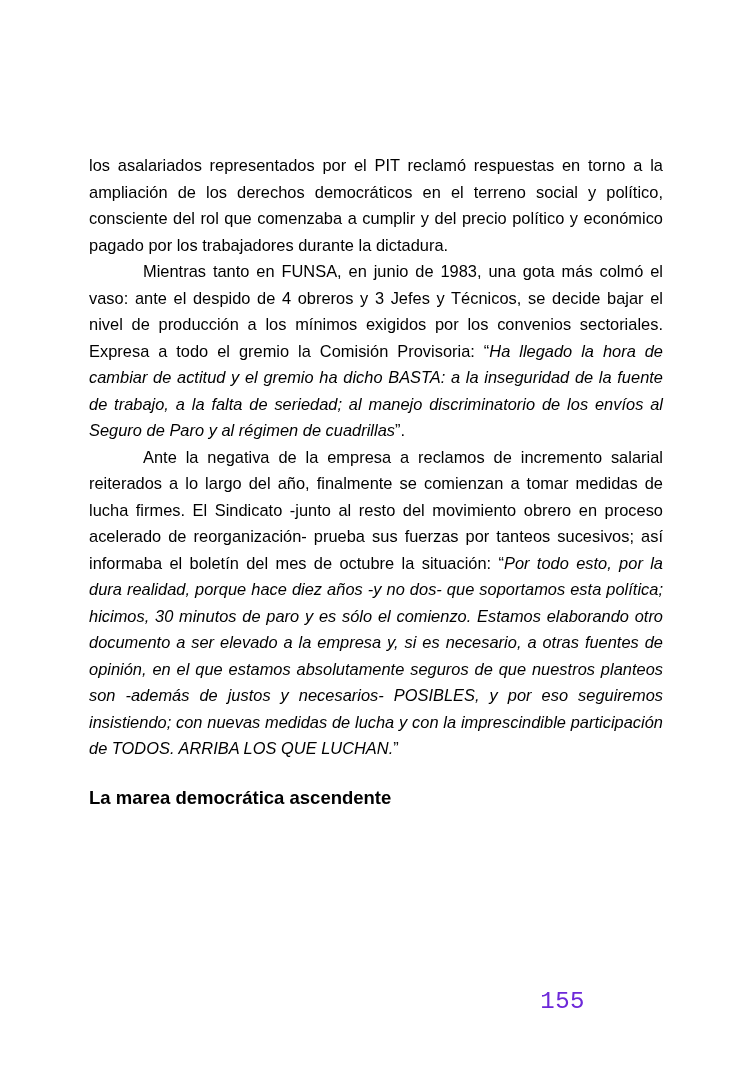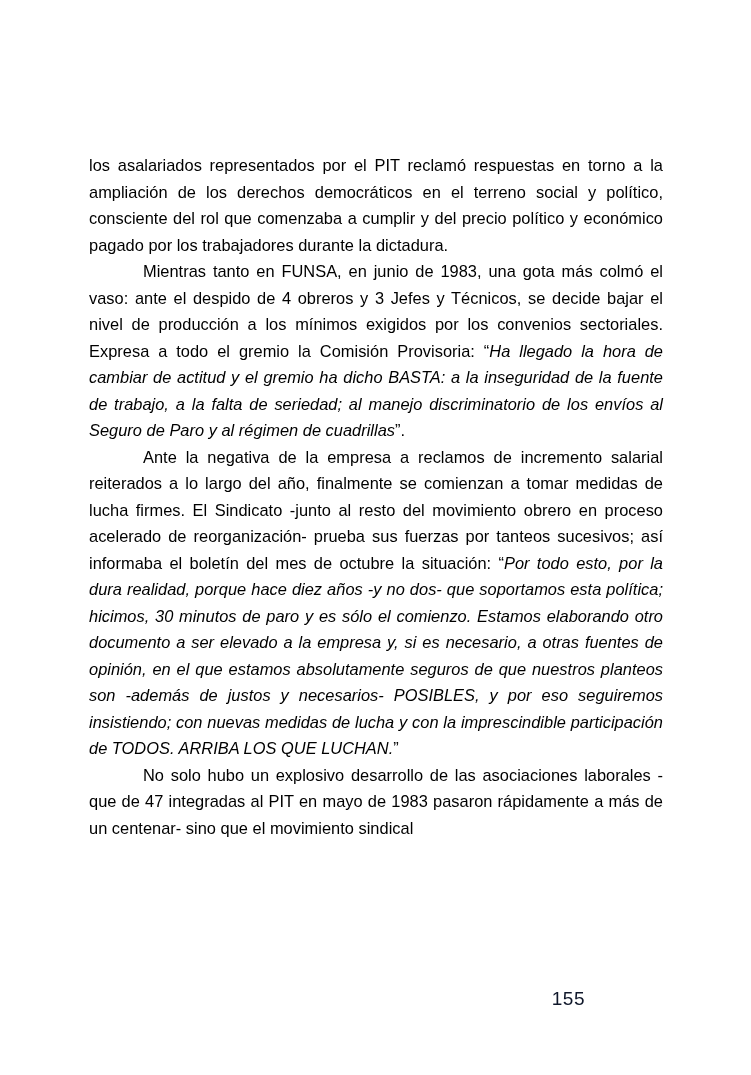--- a/index.html
+++ b/index.html
@@ -50,45 +50,45 @@
     text-align: left;
   }
   .heading-wrap {
     margin-top: 23px;
     margin-bottom: 20px;
   }
   .page-number {
     position: absolute;
     right: 88px;
     top: 988px;
-    font-family: Liberation Sans, sans-serif;
-    font-size: 19px;
+    font-family: Liberation Mono, monospace;
+    font-size: 24px;
     letter-spacing: 0.5px;
-    color: #0f172a;
+    color: #6d28d9;
   }
 </style>
 </head>
 <body>
 
 <div class="page">
   <div class="text-column">
 
     <p class="body-par">
       <span>los asalariados representados por el PIT reclamó respuestas en torno a la ampliación de los derechos democráticos en el terreno social y político, consciente del rol que comenzaba a cumplir y del precio político y económico pagado por los trabajadores durante la dictadura.</span>
     </p>
 
     <p class="body-par indented">
       <span>Mientras tanto en FUNSA, en junio de 1983, una gota más colmó el vaso: ante el despido de 4 obreros y 3 Jefes y Técnicos, se decide bajar el nivel de producción a los mínimos exigidos por los convenios sectoriales. Expresa a todo el gremio la Comisión Provisoria: “</span><span class="quote-italic">Ha llegado la hora de cambiar de actitud y el gremio ha dicho BASTA: a la inseguridad de la fuente de trabajo, a la falta de seriedad; al manejo discriminatorio de los envíos al Seguro de Paro y al régimen de cuadrillas</span><span>”.</span>
     </p>
 
     <p class="body-par indented">
       <span>Ante la negativa de la empresa a reclamos de incremento salarial reiterados a lo largo del año, finalmente se comienzan a tomar medidas de lucha firmes. El Sindicato -junto al resto del movimiento obrero en proceso acelerado de reorganización- prueba sus fuerzas por tanteos sucesivos; así informaba el boletín del mes de octubre la situación: “</span><span class="quote-italic">Por todo esto, por la dura realidad, porque hace diez años -y no dos- que soportamos esta política; hicimos, 30 minutos de paro y es sólo el comienzo. Estamos elaborando otro documento a ser elevado a la empresa y, si es necesario, a otras fuentes de opinión, en el que estamos absolutamente seguros de que nuestros planteos son -además de justos y necesarios- POSIBLES, y por eso seguiremos insistiendo; con nuevas medidas de lucha y con la imprescindible participación de TODOS. ARRIBA LOS QUE LUCHAN.</span><span>”</span>
     </p>
 
+    <div class="heading-wrap">
+      <h2 class="section-heading">La marea democrática ascendente</h2>
+    </div>
 
-    <p class="body-par indented">
-      <span>No solo hubo un explosivo desarrollo de las asociaciones laborales -que de 47 integradas al PIT en mayo de 1983 pasaron rápidamente a más de un centenar- sino que el movimiento sindical</span>
-    </p>
 
   </div>
 
   <div class="page-number">155</div>
 </div>
 
 </body></html>

